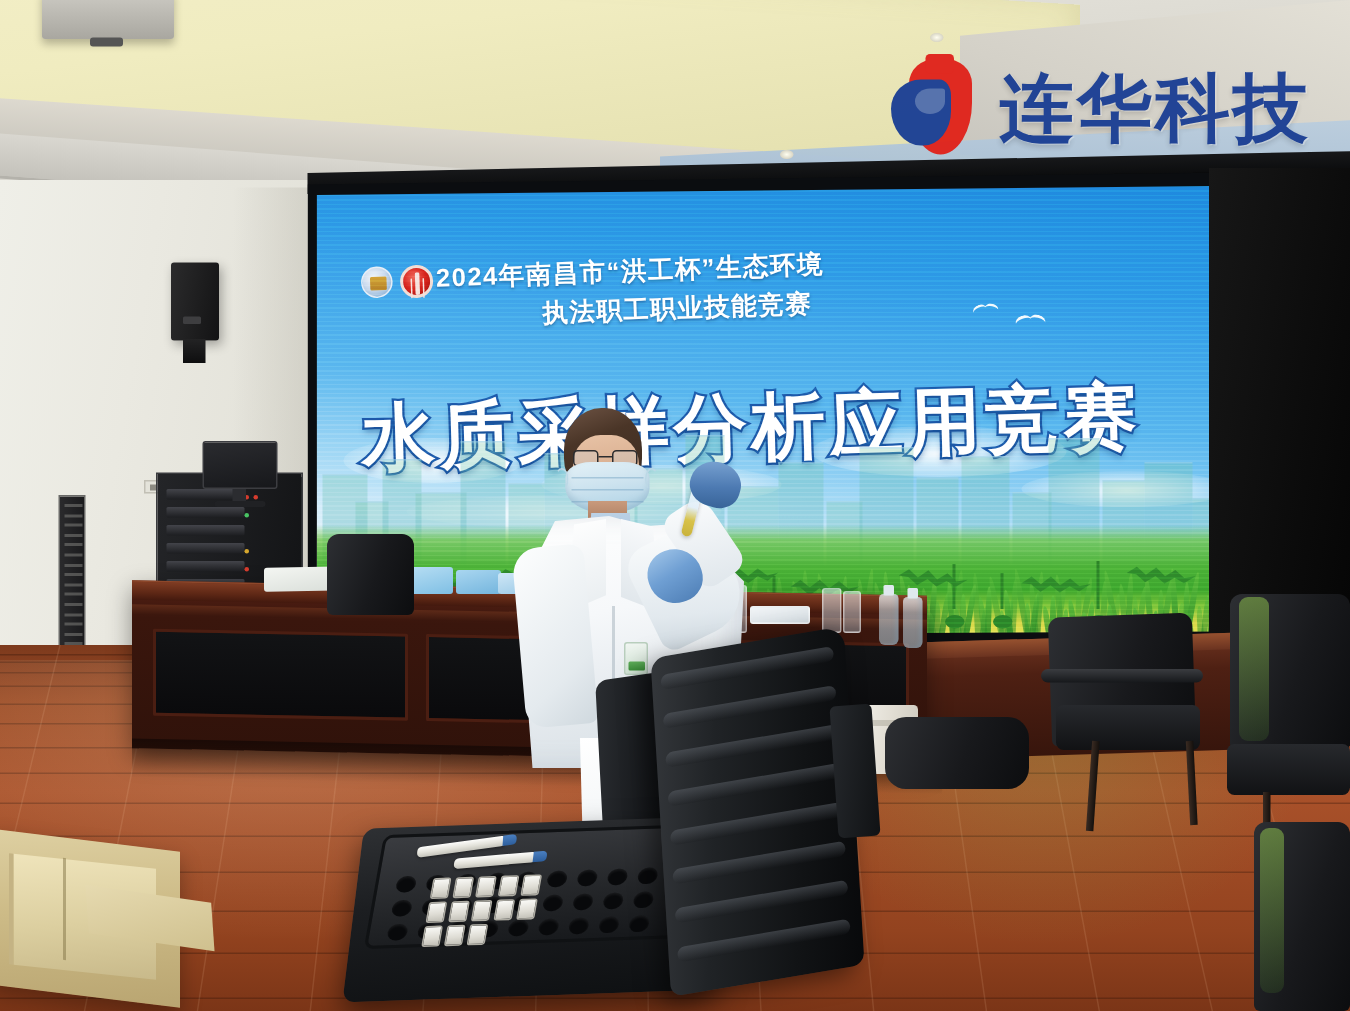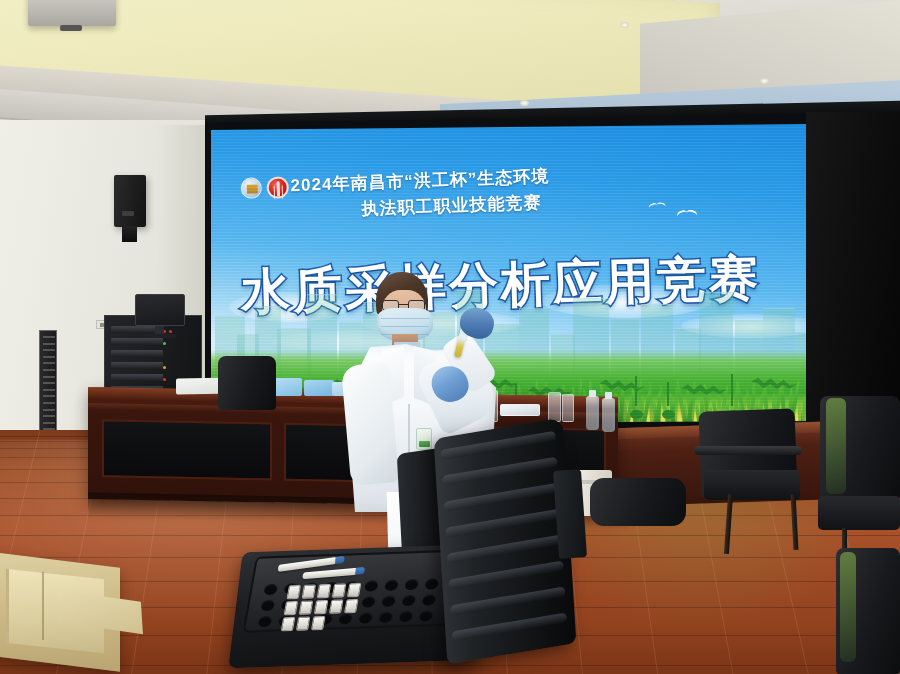--- a/index.html
+++ b/index.html
@@ -1134,14 +1134,21 @@
       <div class="lid-rib" style="top: 168px;"></div>
       <div class="lid-rib" style="top: 194px;"></div>
     </div>
   <div class="case-handle"></div>
 
   <div class="box-outer"></div>
   <div class="box-inner"></div>
   <div class="box-crease"></div>
   <div class="box-flap"></div>
 
+  <div class="watermark">
+    <div class="wm-mark">
+      <div class="flask"></div>
+      <div class="swirl"></div>
+    </div>
+    <div class="wm-text">连华科技</div>
+  </div>
 
 </div>
 
 </body></html>

